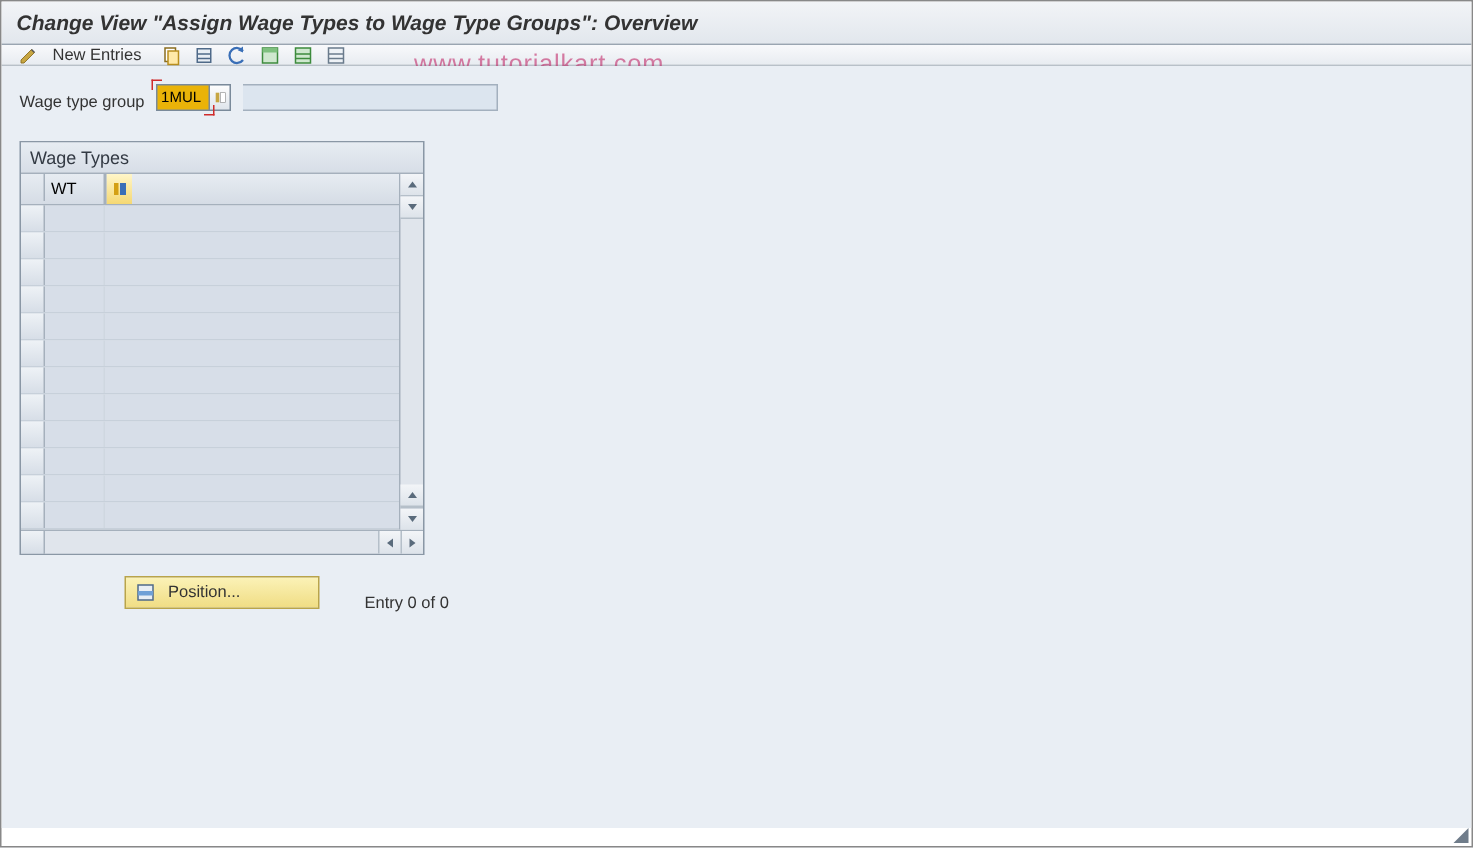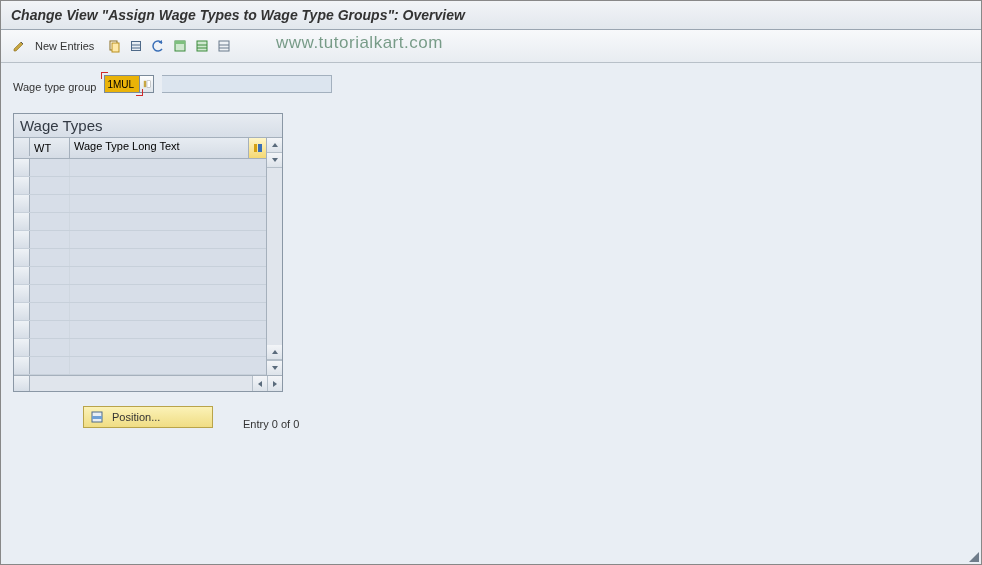--- a/index.html
+++ b/index.html
@@ -24,21 +24,21 @@
       font-style: italic;
       color: #333;
     }
     .toolbar {
       background: linear-gradient(to bottom, #f8f9fb, #e8ecf1);
       padding: 3px 8px;
       border-bottom: 1px solid #b8c0c8;
       display: flex;
       align-items: center;
       gap: 2px;
-      height: 33px;
+      height: 14px;
     }
     .tb-icon {
       width: 20px;
       height: 20px;
       border: 1px solid transparent;
       display: inline-flex;
       align-items: center;
       justify-content: center;
       cursor: pointer;
       border-radius: 2px;
@@ -47,21 +47,21 @@
       font-size: 11px;
       color: #333;
       padding: 0 8px 0 4px;
       cursor: pointer;
     }
     .watermark {
       position: absolute;
       left: 275px;
       top: 32px;
       font-size: 17px;
-      color: #14532d;
+      color: #be185d;
       opacity: 0.55;
       font-family: Arial, sans-serif;
       letter-spacing: 0.5px;
     }
     .content {
       background: #e9eef4;
       height: calc(100% - 55px);
       position: relative;
       padding: 12px;
     }
@@ -114,21 +114,21 @@
     }
     .table-panel {
       width: 270px;
       border: 1px solid #8a97a5;
       background: #e2e8ef;
     }
     .table-panel .panel-title {
       padding: 3px 6px;
       background: linear-gradient(#e7ecf2,#d7dee7);
       border-bottom: 1px solid #a5b0bc;
-      font-size: 15px;
+      font-size: 12px;
       color: #333a44;
     }
     .grid {
       display: flex;
     }
     .grid-body { flex: 1; }
     .grid-head {
       display: flex;
       background: linear-gradient(#e7ecf2,#d5dce5);
       border-bottom: 1px solid #a5b0bc;
@@ -282,21 +282,20 @@
     <span class="readonly-box"></span>
   </div>
 
   <div class="table-panel">
     <div class="panel-title">Wage Types</div>
     <div class="grid">
       <div class="grid-body">
         <div class="grid-head">
           <div class="gh-sel"></div>
           <div class="gh-wt">WT</div>
-          <div class="gh-long">Wage Type Long Text</div>
           <div class="gh-cfg">
             <svg width="10" height="10" viewBox="0 0 10 10">
                 <rect x="1" y="1" width="3" height="8" fill="#d4a014"></rect>
                 <rect x="5" y="1" width="4" height="8" fill="#3a6fb7"></rect>
               </svg>
           </div>
         </div>
         <div id="rows">
             <div class="grid-row">
               <div class="gr-sel"></div>

